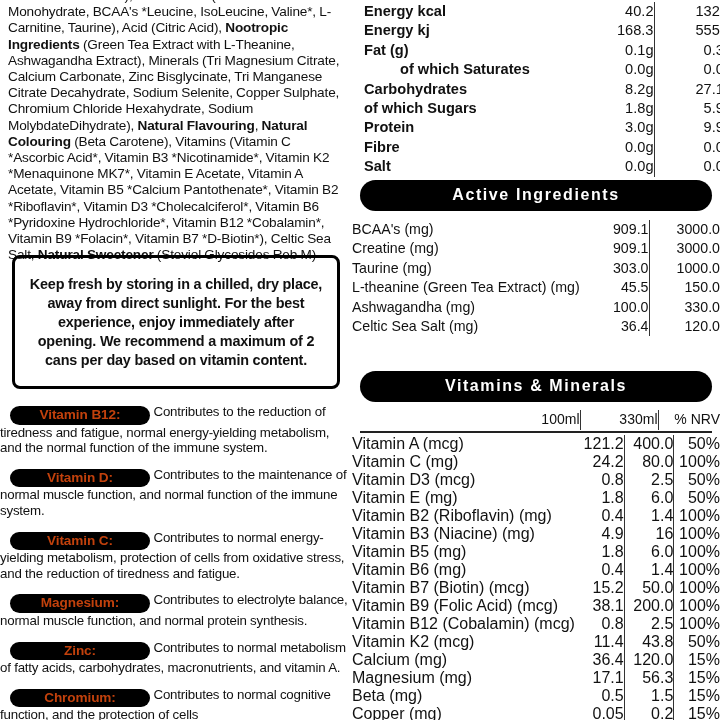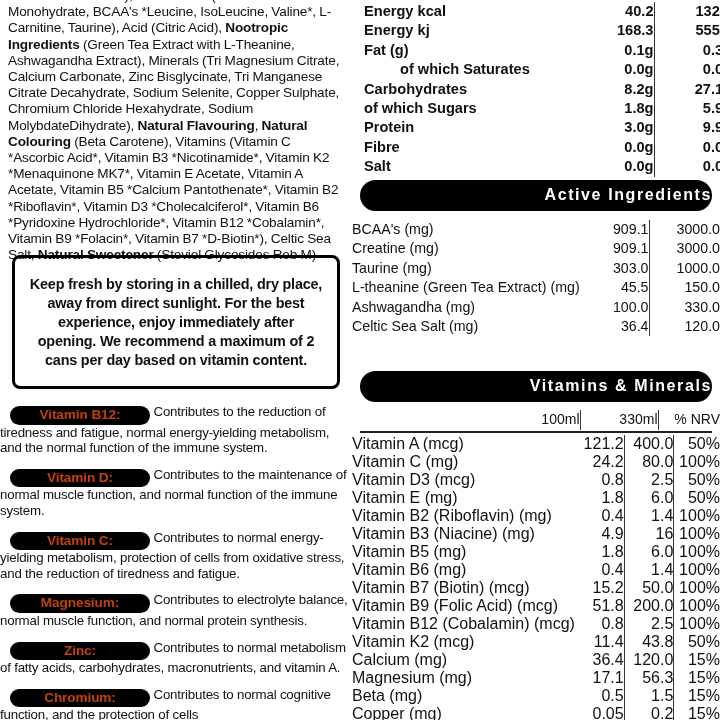--- a/index.html
+++ b/index.html
@@ -58,39 +58,39 @@
 
   
   #right-col {
     position:absolute; left:352px; top:0; width:368px; height:720px;
     overflow:hidden;
   }
 
   .section-title {
     background:#000; color:#fff;
     border-radius:20px;
-    text-align:right;
+    text-align:center;
     font-size:16px; font-weight:bold;
     letter-spacing:1.6px;
     padding:6px 0 7px 0;
     margin:0 8px;
   }
 
   table.nut { width:100%; border-collapse:collapse; }
   table.nut td { padding:0; }
   .lbl { text-align:left; padding-left:8px; white-space:nowrap; }
   .num { text-align:right; }
   .c1 { width:78px; padding-right:10px; }
   .c2 { width:78px; padding-right:8px; border-left:1.5px solid #333; }
   .c3 { width:62px; padding-right:8px; border-left:1.5px solid #333; }
 
   
   #nutrition { position:absolute; left:12px; top:2px; width:368px; }
   #nutrition td { font-size:14.6px; line-height:19.4px; font-weight:bold; }
-  #nutrition .num { font-weight:bold; }
+  #nutrition .num { font-weight:normal; }
   #nutrition .indent { padding-left:36px; }
 
   
   #active-wrap { position:absolute; left:0; top:180px; width:368px; }
   #active { margin-top:9px; }
   #active td { font-size:14.2px; line-height:19.4px; }
 
   
   #vits-wrap { position:absolute; left:0; top:371px; width:368px; }
   #vits { margin-top:8px; }
@@ -279,21 +279,21 @@
               <td class="num c3">100%</td>
             </tr>
             <tr>
               <td class="lbl">Vitamin B7 (Biotin) (mcg)</td>
               <td class="num c1">15.2</td>
               <td class="num c2">50.0</td>
               <td class="num c3">100%</td>
             </tr>
             <tr>
               <td class="lbl">Vitamin B9 (Folic Acid) (mcg)</td>
-              <td class="num c1">51.8</td>
+              <td class="num c1">38.1</td>
               <td class="num c2">200.0</td>
               <td class="num c3">100%</td>
             </tr>
             <tr>
               <td class="lbl">Vitamin B12 (Cobalamin) (mcg)</td>
               <td class="num c1">0.8</td>
               <td class="num c2">2.5</td>
               <td class="num c3">100%</td>
             </tr>
             <tr>

